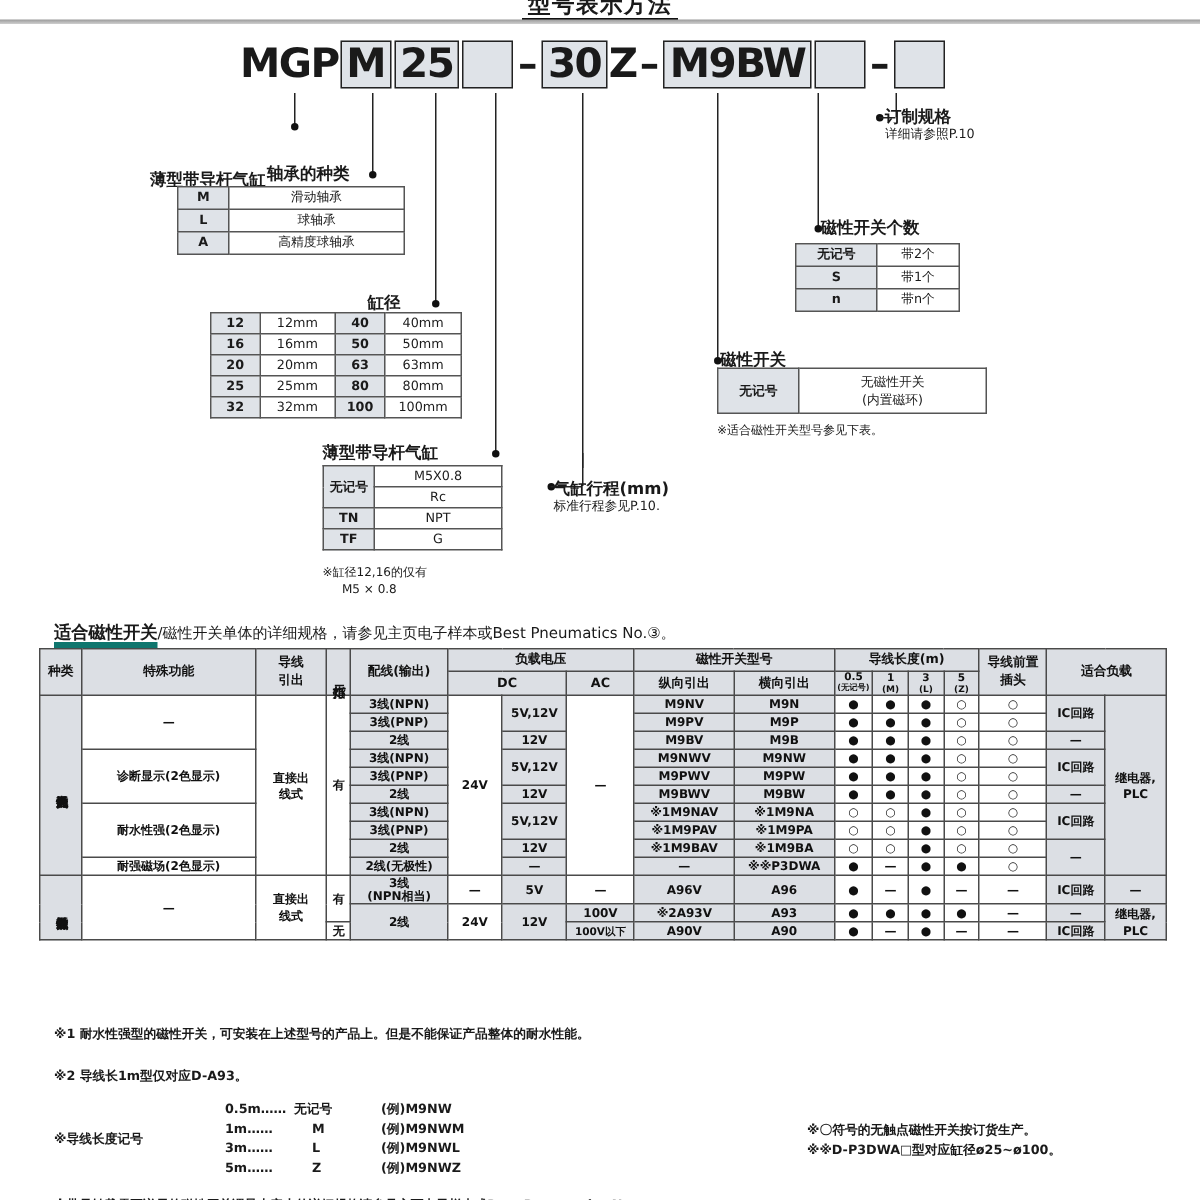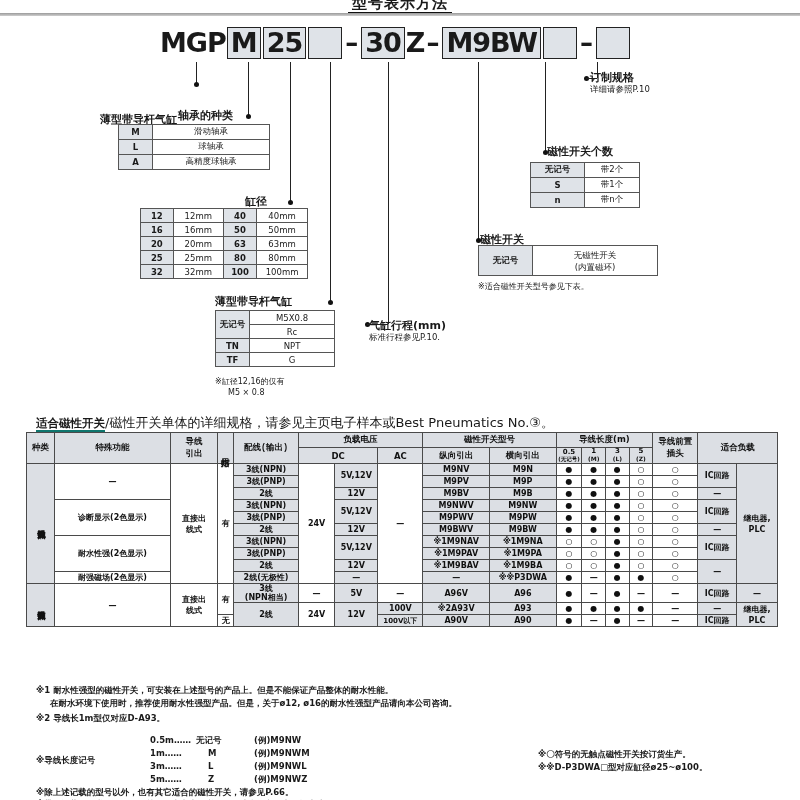--- a/index.html
+++ b/index.html
@@ -64,21 +64,21 @@
   .mini td.key { background: #dfe3e8; font-weight: bold; width: 34px; }
   .mini td.val { background: #fff; }
   .note { position: absolute; font-size: 8px; white-space: nowrap; }
 
   
   .sw-title {
     position: absolute; left: 36px; top: 414px;
     font-size: 11.5px; font-weight: bold; white-space: nowrap;
   }
   .sw-title .hd { border-bottom: 4px solid #0f766e; }
-  .sw-title .sub { font-size: 13px; font-weight: normal; }
+  .sw-title .sub { font-size: 10px; font-weight: normal; }
 
   table.sw {
     position: absolute; left: 26px; top: 432px;
     border-collapse: collapse; background: #fff;
     width: 752px;
   }
   table.sw td, table.sw th {
     border: 1px solid #4a4a4a;
     font-size: 8px; text-align: center; vertical-align: middle;
     padding: 0 1px; font-weight: bold; color: #111;
@@ -265,21 +265,21 @@
   </div>
 
   <table class="sw">
 
     <tbody>
         <tr>
       <th rowspan="2" style="width:26px;">种类</th>
       <th rowspan="2" style="width:108px;">特殊功能</th>
       <th rowspan="2" style="width:44px;">导线<br>引出</th>
       <th rowspan="2" style="width:13px;"><span style="writing-mode:vertical-rl;text-orientation:upright;">指示灯</span></th>
-      <th rowspan="2" style="width:60px;font-family:Liberation Mono, monospace;">配线(输出)</th>
+      <th rowspan="2" style="width:60px;">配线(输出)</th>
       <th colspan="3">负载电压</th>
       <th colspan="2">磁性开关型号</th>
       <th colspan="4">导线长度(m)</th>
       <th rowspan="2" style="width:42px;">导线前置<br>插头</th>
       <th rowspan="2" colspan="2" style="width:74px;">适合负载</th>
     </tr>
 
     <tr>
       <th colspan="2" style="width:74px;">DC</th>
       <th style="width:42px;">AC</th>
@@ -473,36 +473,34 @@
       <td class="white dash">—</td>
       <td class="white mark">●</td>
       <td class="white dash">—</td>
       <td class="white dash">—</td>
       <td class="gray">IC回路</td>
     </tr>
   </tbody>
     </table>
 
   <div class="fn b" style="left:36px;top:684px;">※1 耐水性强型的磁性开关，可安装在上述型号的产品上。但是不能保证产品整体的耐水性能。</div>
-  <div class="fn b" style="left:50px;top:697px;">在耐水环境下使用时，推荐使用耐水性强型产品。但是，关于ø12, ø16的耐水性强型产品请向本公司咨询。</div>
   <div class="fn b" style="left:36px;top:712px;">※2 导线长1m型仅对应D-A93。</div>
 
   <div class="fn b" style="left:36px;top:754px;">※导线长度记号</div>
   <div class="fn b" style="left:150px;top:734px;">0.5m……</div>
   <div class="fn b" style="left:196px;top:734px;">无记号</div>
   <div class="fn b" style="left:254px;top:734px;">(例)M9NW</div>
   <div class="fn b" style="left:150px;top:747px;">1m……</div>
   <div class="fn b" style="left:208px;top:747px;">M</div>
   <div class="fn b" style="left:254px;top:747px;">(例)M9NWM</div>
   <div class="fn b" style="left:150px;top:760px;">3m……</div>
   <div class="fn b" style="left:208px;top:760px;">L</div>
   <div class="fn b" style="left:254px;top:760px;">(例)M9NWL</div>
   <div class="fn b" style="left:150px;top:773px;">5m……</div>
   <div class="fn b" style="left:208px;top:773px;">Z</div>
   <div class="fn b" style="left:254px;top:773px;">(例)M9NWZ</div>
 
   <div class="fn b" style="left:538px;top:748px;">※〇符号的无触点磁性开关按订货生产。</div>
   <div class="fn b" style="left:538px;top:761px;">※※D-P3DWA□型对应缸径ø25~ø100。</div>
 
-  <div class="fn b" style="left:36px;top:786px;">※除上述记载的型号以外，也有其它适合的磁性开关，请参见P.66。</div>
   <div class="fn b" style="left:36px;top:798px;">※带母转载需更详尽的磁性开关课导内容上的详细规格请参见主页电子样本或Best Pneumatics No.③。</div>
 
 </div>
 
 </body></html>

